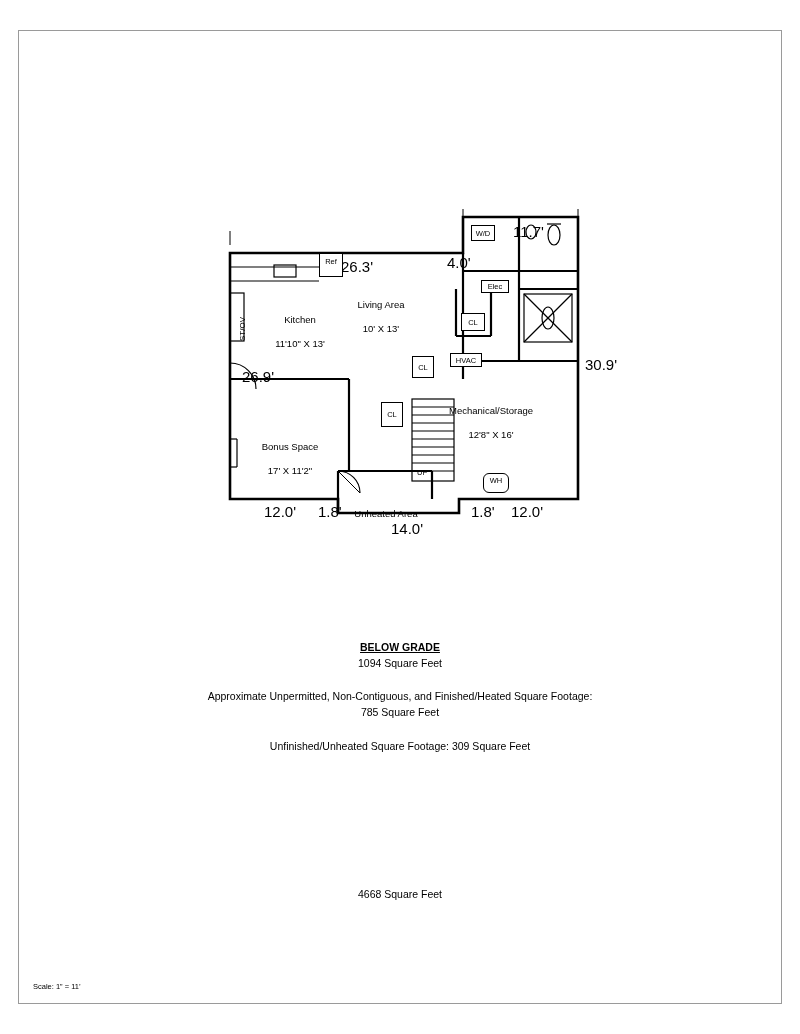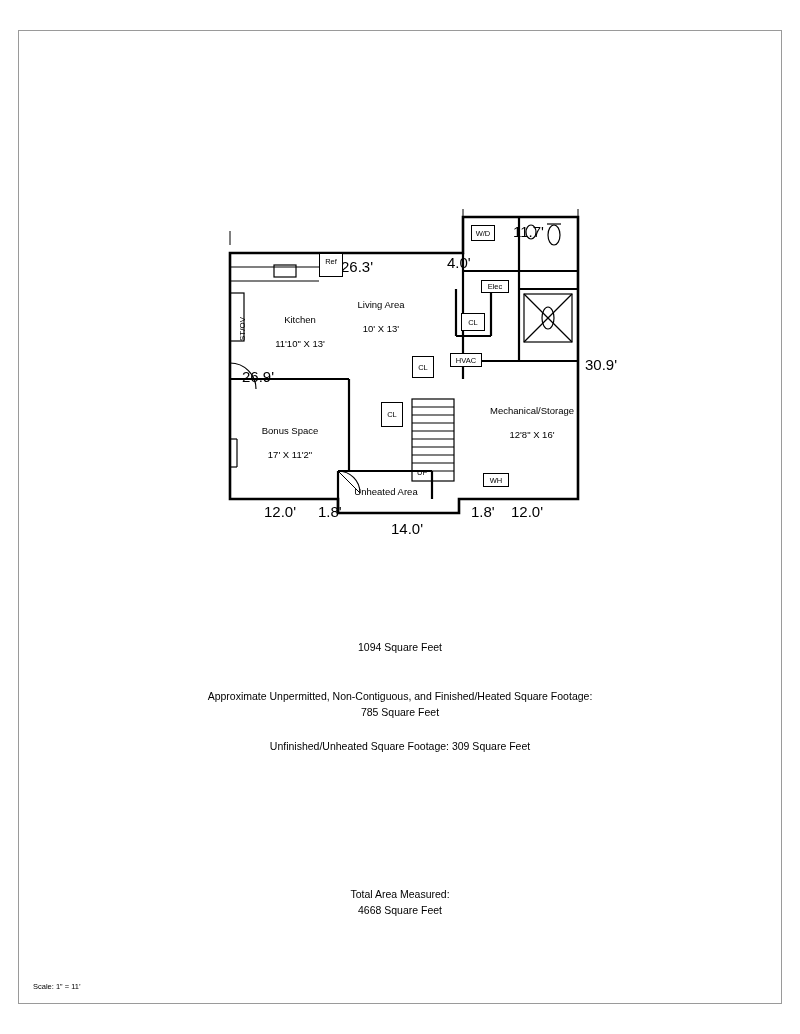--- a/index.html
+++ b/index.html
@@ -201,60 +201,60 @@
     <div class="room" style="left:226px; top:283px; width:110px;">
       <span class="rname">Kitchen</span>
       <span class="rsize">11'10" X 13'</span>
     </div>
 
     <div class="room" style="left:312px; top:268px; width:100px;">
       <span class="rname">Living Area</span>
       <span class="rsize">10' X 13'</span>
     </div>
 
-    <div class="room" style="left:211px; top:394px; width:120px;">
+    <div class="room" style="left:211px; top:410px; width:120px;">
       <span class="rname">Bonus Space</span>
       <span class="rsize">17' X 11'2"</span>
     </div>
 
-    <div class="room" style="left:441px; top:374px; width:144px;">
+    <div class="room" style="left:400px; top:374px; width:144px;">
       <span class="rname">Mechanical/Storage</span>
       <span class="rsize">12'8" X 16'</span>
     </div>
 
-    <div class="room" style="left:312px; top:455px; width:110px;">
+    <div class="room" style="left:312px; top:477px; width:110px;">
       <span class="rname">Unheated Area</span>
     </div>
 
     <div class="boxlabel" style="left:452px; top:194px; width:24px; height:16px; line-height:15px;">W/D</div>
     <div class="boxlabel" style="left:300px; top:222px; width:24px; height:24px; line-height:15px;">Ref</div>
     <div class="boxlabel" style="left:462px; top:225px; width:28px; height:13px; line-height:12px;margin-top:24px;">Elec</div>
     <div class="boxlabel" style="left:442px; top:282px; width:24px; height:18px; line-height:17px;">CL</div>
     <div class="boxlabel" style="left:431px; top:322px; width:32px; height:14px; line-height:13px;">HVAC</div>
     <div class="boxlabel" style="left:393px; top:325px; width:22px; height:22px; line-height:21px;">CL</div>
     <div class="boxlabel" style="left:362px; top:371px; width:22px; height:25px; line-height:24px;">CL</div>
-    <div class="boxlabel" style="left:464px; top:442px; width:26px; height:14px; line-height:13px;">WH</div>
+    <div class="boxlabel" style="left:464px; top:442px; width:26px; height:20px; line-height:13px;border-radius:6px;">WH</div>
 
     <div class="vlabel" style="left:219px; top:310px;">ST/OV</div>
     <div class="smalltag" style="left:398px; top:437px;">UP</div>
 
     <div class="footer-block" style="top:608px;">
+      <span class="footer-title legend-line">BELOW GRADE</span>
       <span class="legend-line">1094 Square Feet</span>
     </div>
 
     <div class="footer-block" style="top:657px;">
       <span class="legend-line">Approximate Unpermitted, Non-Contiguous, and Finished/Heated Square Footage:</span>
       <span class="legend-line">785 Square Feet</span>
     </div>
 
     <div class="footer-block" style="top:707px;">
       <span class="legend-line">Unfinished/Unheated Square Footage: 309 Square Feet</span>
     </div>
 
     <div class="footer-block" style="top:855px;">
-      <span class="legend-line">Total Area Measured:</span>
       <span class="legend-line">4668 Square Feet</span>
     </div>
 
     <div class="scale-note">Scale: 1” = 11’</div>
 
   </div>
 </div>
 
 </body></html>

